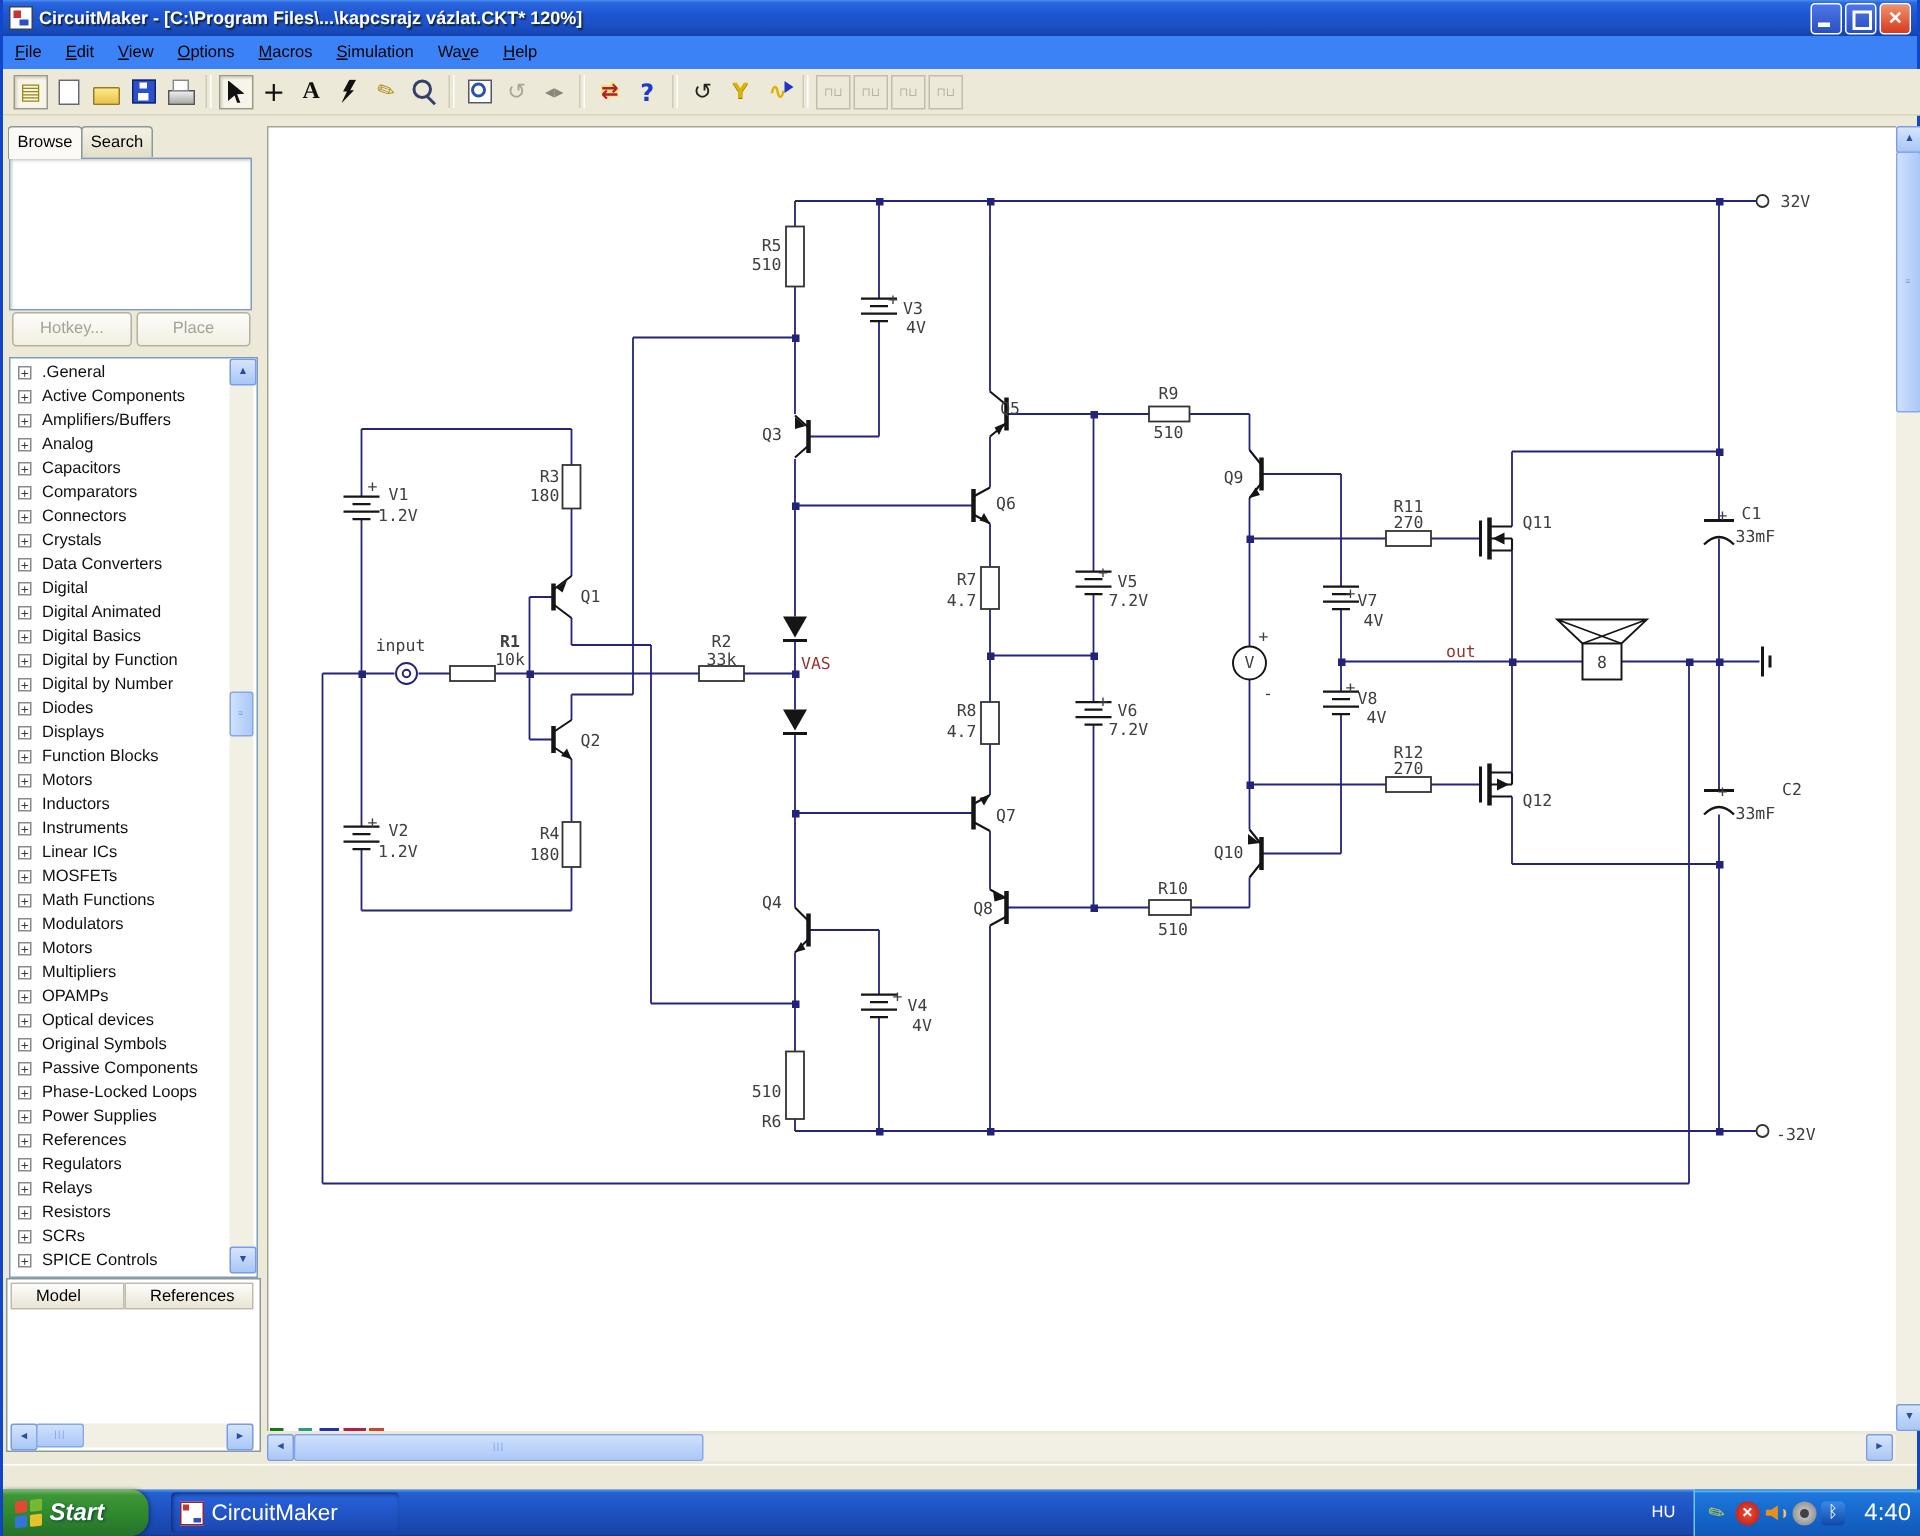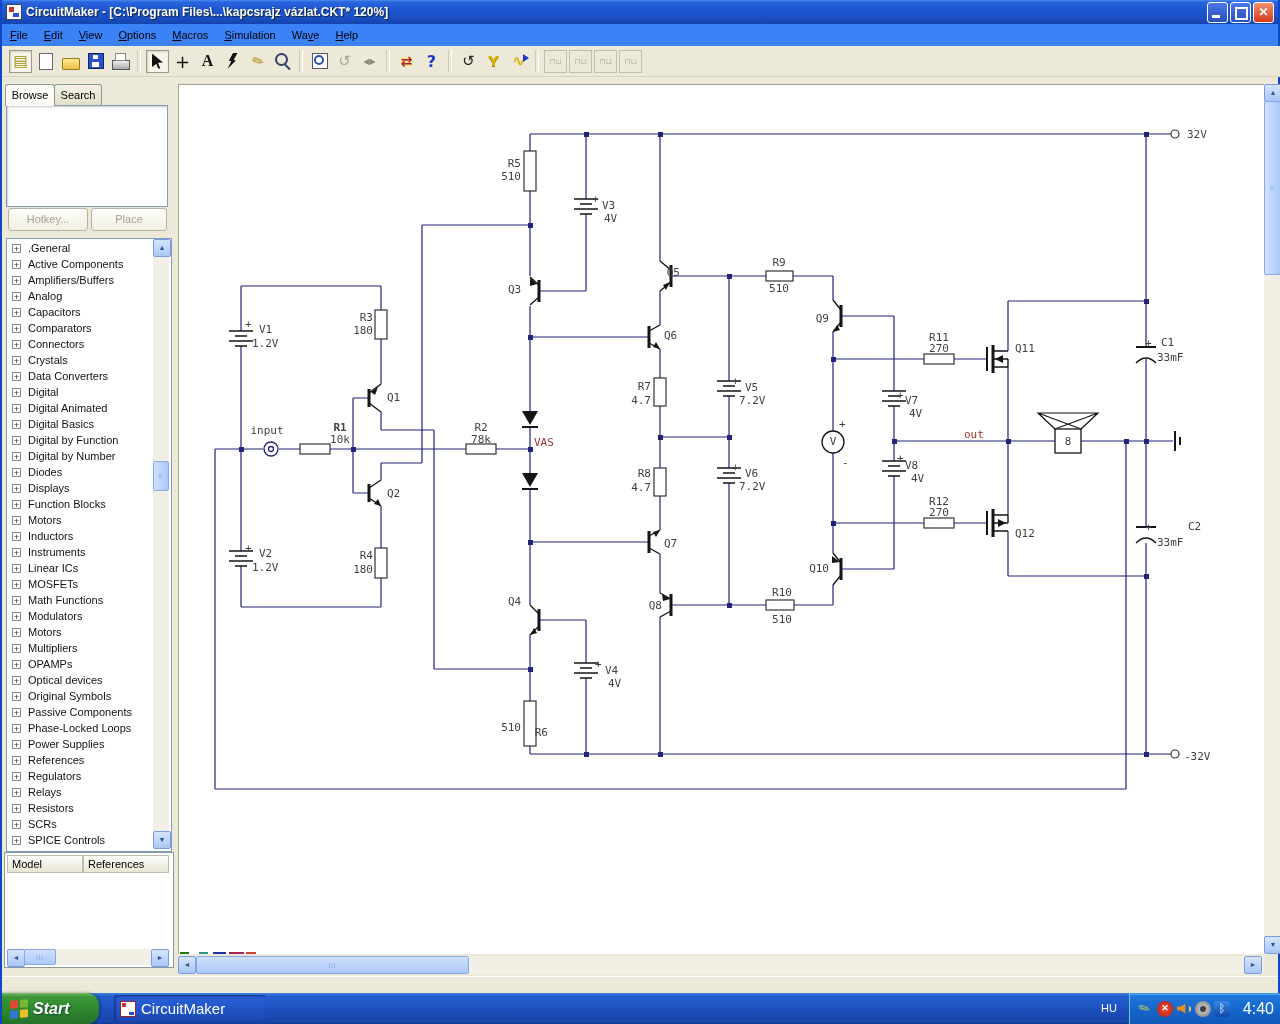--- a/index.html
+++ b/index.html
@@ -86,21 +86,21 @@
   .tlabel{position:absolute;left:21px;top:1px;}
   
   .sb-track{background:#f2f0e4;}
   .sb-btn{position:absolute;width:16px;height:16px;border:1px solid #7a9ce8;border-radius:2px;
     background:linear-gradient(180deg,#d5e4fb,#a9c7f5);color:#2a4f9e;font-size:7px;text-align:center;line-height:15px;}
   .sb-thumb{position:absolute;border:1px solid #86a8e8;border-radius:2px;
     background:linear-gradient(90deg,#cfe1fc,#abc8f8);}
   .sb-thumb.h{background:linear-gradient(180deg,#cfe1fc,#abc8f8);}
   .grip{position:absolute;left:50%;top:50%;transform:translate(-50%,-50%);color:#7a9ce8;font-size:6px;letter-spacing:1px;}
   #modelpanel{position:absolute;left:2px;top:772px;width:168px;height:114px;background:#fff;border:1px solid #8a9a9a;}
-  .mhdr{position:absolute;top:2px;height:18px;font-size:11px;padding-left:4px;line-height:17px;
+  .mhdr{position:absolute;top:2px;height:18px;font-size:11px;padding-left:16px;line-height:17px;
     background:linear-gradient(#fdfdfb,#e8e5d4);border:1px solid #c0bcac;box-sizing:border-box;}
   
   #workspace{position:absolute;left:176px;top:84px;width:1086px;height:870px;background:#fff;
     border-left:1px solid #a8a494;border-top:1px solid #a8a494;box-sizing:border-box;}
   .slabel{position:absolute;font:11px "DejaVu Sans Mono",monospace;color:#3f3f3f;white-space:pre;line-height:11px;}
   .slabel.am{transform:translateX(-50%);}
   .slabel.ae{transform:translateX(-100%);}
   
   #statusbar{position:absolute;left:0;top:976px;width:100%;height:17px;background:#ece9d8;border-top:1px solid #fff;}
   #taskbar{position:absolute;left:0;top:993px;width:1280px;height:31px;
@@ -493,21 +493,21 @@
       <g>
         <path stroke="#151515" stroke-width="1.2" fill="none" d="M1052 428L1035 412H1095L1078 428 M1035 412L1078 428 M1095 412L1052 428"></path>
         <rect x="1052" y="428" width="26" height="24" fill="#fff" stroke="#151515" stroke-width="1.3"></rect>
       </g>
     </svg>
     <div id="labels" class="abs" style="left:0;top:0;width:100%;height:100%;pointer-events:none;">
         <span class="slabel am" style="left: 88px; top: 340px;">input</span>
         <span class="slabel am" style="left: 161px; top: 337px; font-weight: bold;">R1</span>
         <span class="slabel am" style="left: 161px; top: 349px;">10k</span>
         <span class="slabel am" style="left: 302px; top: 337px;">R2</span>
-        <span class="slabel am" style="left: 302px; top: 349px;">78k</span>
+        <span class="slabel am" style="left: 302px; top: 349px;">33k</span>
         <span class="slabel as" style="left: 355px; top: 352px; color: rgb(153, 51, 51);">VAS</span>
         <span class="slabel as" style="left: 785px; top: 344px; color: rgb(153, 51, 51);">out</span>
         <span class="slabel as" style="left: 66px; top: 234px;">+</span>
         <span class="slabel as" style="left: 80px; top: 239px;">V1</span>
         <span class="slabel as" style="left: 73px; top: 253px;">1.2V</span>
         <span class="slabel as" style="left: 66px; top: 458px;">+</span>
         <span class="slabel as" style="left: 80px; top: 463px;">V2</span>
         <span class="slabel as" style="left: 73px; top: 477px;">1.2V</span>
         <span class="slabel ae" style="left: 194px; top: 227px;">R3</span>
         <span class="slabel ae" style="left: 194px; top: 240px;">180</span>
@@ -518,21 +518,21 @@
         <span class="slabel ae" style="left: 342px; top: 73px;">R5</span>
         <span class="slabel ae" style="left: 342px; top: 86px;">510</span>
         <span class="slabel as" style="left: 413px; top: 109px;">+</span>
         <span class="slabel as" style="left: 423px; top: 115px;">V3</span>
         <span class="slabel as" style="left: 425px; top: 128px;">4V</span>
         <span class="slabel as" style="left: 329px; top: 199px;">Q3</span>
         <span class="slabel as" style="left: 329px; top: 511px;">Q4</span>
         <span class="slabel as" style="left: 416px; top: 574px;">+</span>
         <span class="slabel as" style="left: 426px; top: 580px;">V4</span>
         <span class="slabel as" style="left: 429px; top: 593px;">4V</span>
-        <span class="slabel ae" style="left: 342px; top: 642px; margin-left: 27px;">R6</span>
+        <span class="slabel ae" style="left: 342px; top: 657px;">R6</span>
         <span class="slabel ae" style="left: 342px; top: 637px;">510</span>
         <span class="slabel ae" style="left: 501px; top: 182px;">Q5</span>
         <span class="slabel as" style="left: 485px; top: 245px;">Q6</span>
         <span class="slabel ae" style="left: 472px; top: 296px;">R7</span>
         <span class="slabel ae" style="left: 472px; top: 310px;">4.7</span>
         <span class="slabel ae" style="left: 472px; top: 383px;">R8</span>
         <span class="slabel ae" style="left: 472px; top: 397px;">4.7</span>
         <span class="slabel as" style="left: 553px; top: 291px;">+</span>
         <span class="slabel as" style="left: 566px; top: 297px;">V5</span>
         <span class="slabel as" style="left: 560px; top: 310px;">7.2V</span>

